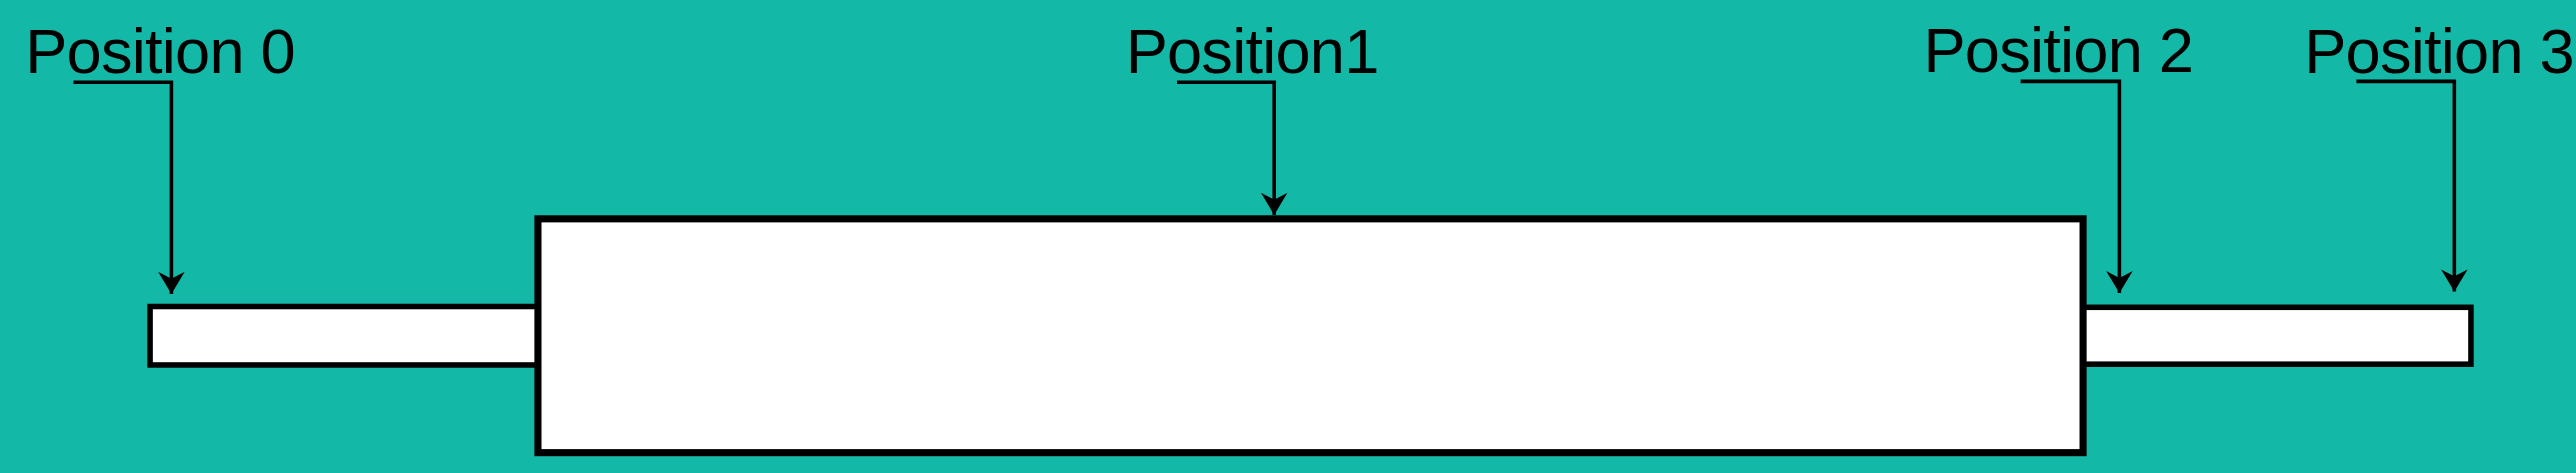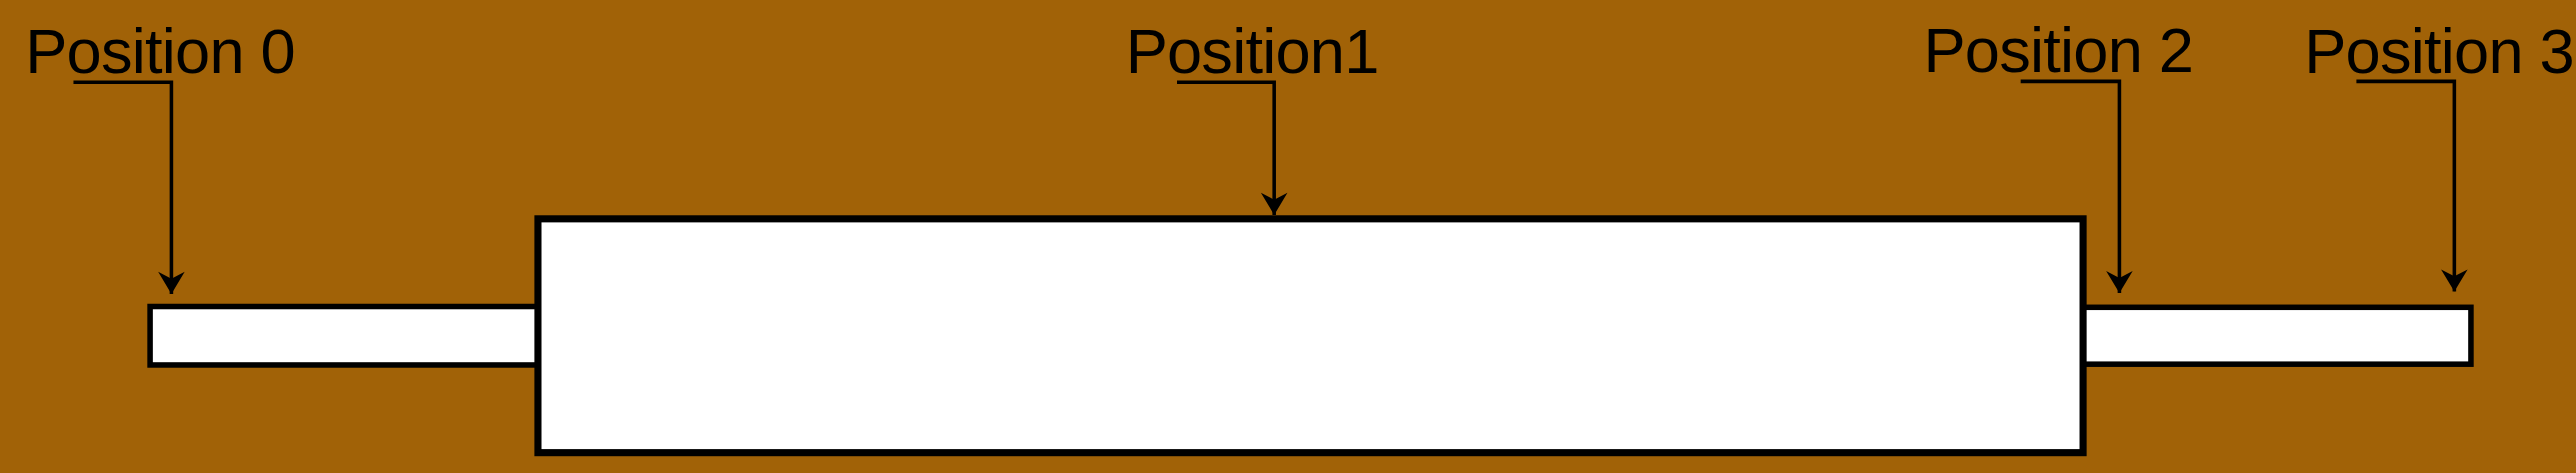--- a/index.html
+++ b/index.html
@@ -4,21 +4,21 @@
 <style>
   html, body {
     margin: 0;
     padding: 0;
     background: #ffffff;
   }
   .canvas {
     position: relative;
     width: 2576px;
     height: 474px;
-    background: #a16207;
+    background: #14b8a6;
     overflow: hidden;
     font-family: "Liberation Sans", sans-serif;
   }
   .canvas svg {
     position: absolute;
     inset: 0;
     display: block;
   }
   text.pos-label {
     font-family: "Liberation Sans", sans-serif;

